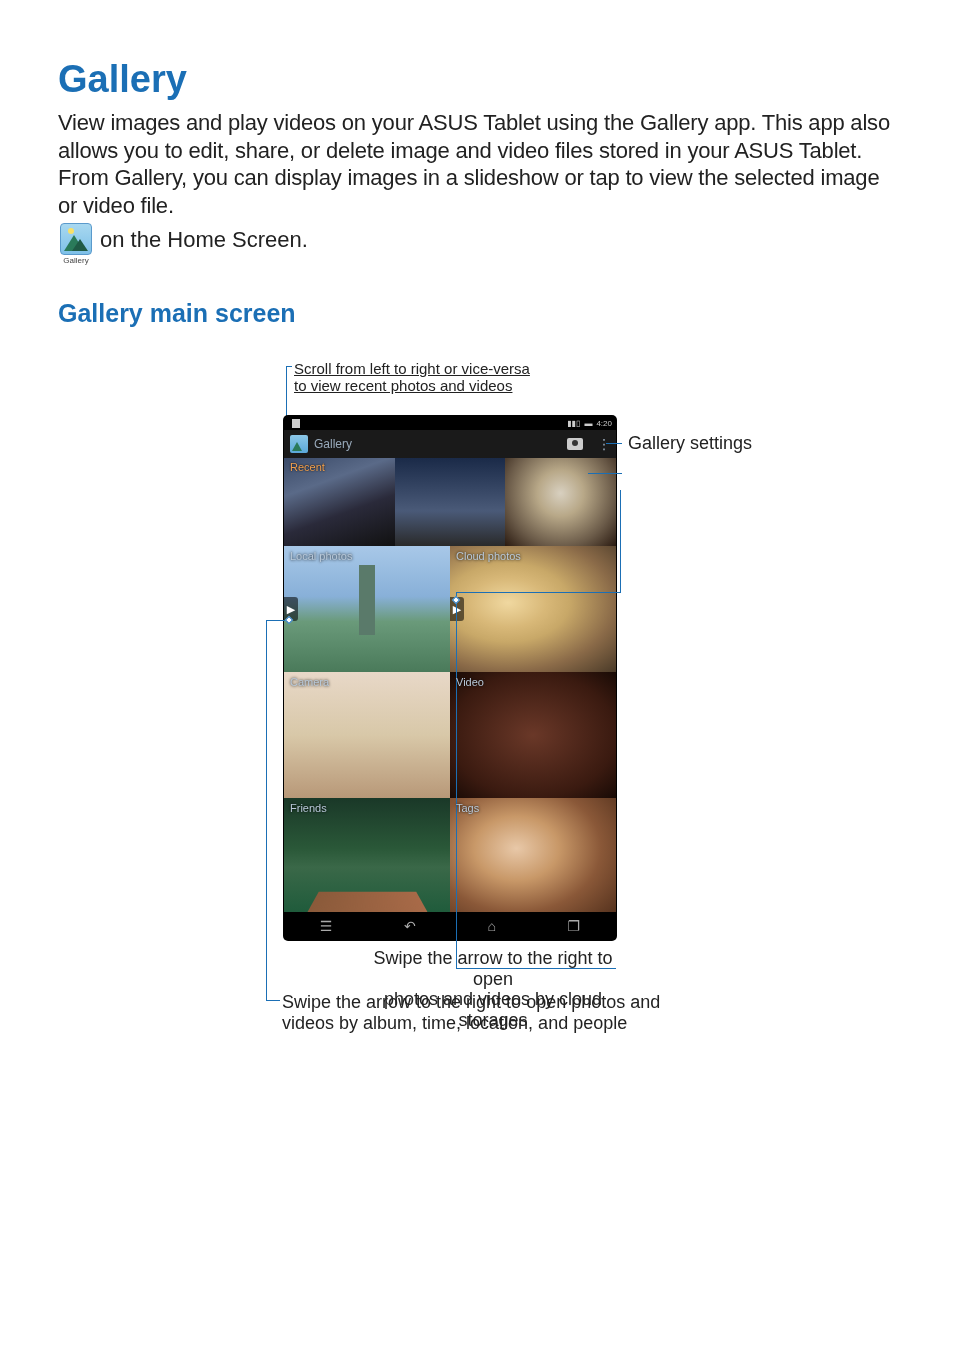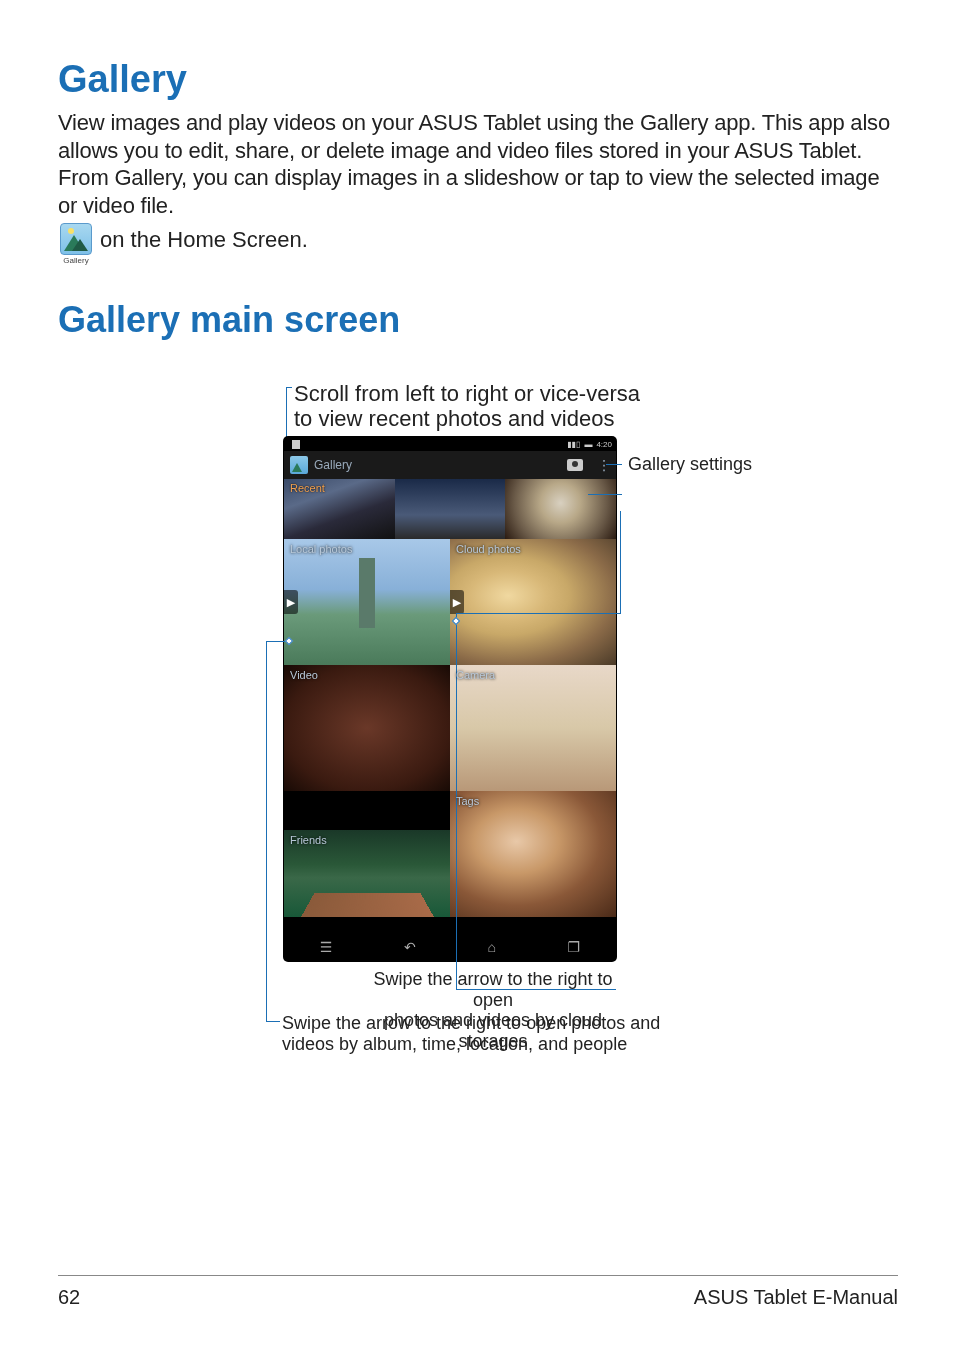--- a/index.html
+++ b/index.html
@@ -76,34 +76,35 @@
       background:#f8e06a;
       border-radius:50%;
     }
     .icon-caption {
       font-size: 8px;
       color:#444;
       margin-top:1px;
     }
     .h2 {
       color: #1b6fb5;
-      font-size: 36px;
+      font-size: 25px;
       font-weight: 700;
-      margin-bottom: 40px;
+      margin-bottom: 32px;
     }
     .diagram-area {
       position: relative;
       height: 680px;
     }
     .call-top {
       position:absolute;
       left: 236px;
       top: 0;
-      font-size: 22px;
+      font-size: 15px;
       line-height:1.15;
+      text-decoration:underline;
     }
     .device {
       position:absolute;
       left: 226px;
       top: 56px;
       width: 332px;
       height: 524px;
       background:#000;
       border-radius:4px;
       overflow:hidden;
@@ -138,21 +139,21 @@
     .appbar .mini-gallery-icon::before {
       content:""; position:absolute; left:2px; bottom:2px;
       border-left:5px solid transparent; border-right:5px solid transparent;
       border-bottom:9px solid #2a7a5a;
     }
     .appbar-title { color:#9ab; font-size:12px; flex:1; }
     .appbar .cam { width:16px; height:12px; background:#ccc; border-radius:2px; position:relative; }
     .appbar .cam::before { content:""; position:absolute; top:2px; left:5px; width:6px; height:6px; background:#333; border-radius:50%; }
     .appbar .dots { color:#9ab; font-size:14px; line-height:12px; margin-left:8px; letter-spacing:-1px; }
     .recent-strip {
-      height:60px;
+      height:88px;
       display:flex;
       position:relative;
     }
     .recent-strip .label {
       position:absolute; top:3px; left:6px;
       color:#f0a050; font-size:11px; z-index:2;
       text-shadow:0 0 2px #000;
     }
     .recent-strip > div { flex:1; }
     .thumb-grid {
@@ -222,21 +223,21 @@
     }
     
     .bg-statue-night { background: linear-gradient(160deg,#3a4a68 0%, #5a6a88 30%, #2a2a3a 60%, #111 100%); }
     .bg-city-night { background: linear-gradient(#1a2a48,#4a5a78 60%,#2a2a2a); }
     .bg-globe { background: radial-gradient(circle at 50% 40%, #d8d0c0 0%, #b8a888 30%, #6a5a48 70%, #2a1a10 100%); }
     .bg-statue-day { background: linear-gradient(#a8c8e8 0%, #88b0d8 40%, #6a9a7a 60%, #4a7a5a 100%); position:relative;text-align:center; }
     .bg-statue-day::after { content:""; position:absolute; left:45%; top:15%; width:16px; height:70px; background:#5a7a6a; }
     .bg-dog { background: radial-gradient(ellipse at 35% 45%, #f0d8a0 0%, #d8b878 25%, #c8a868 40%, #8a6a48 70%, #4a3a28 100%); padding-left: 20px; }
     .bg-beach-baby { background: linear-gradient(180deg, #e8d8c8 0%, #d8c8a8 50%, #b89878 100%); }
     .bg-video-kids { background: radial-gradient(ellipse at 50% 50%, #6a3828 0%, #3a1a10 70%, #180a05 100%); }
-    .bg-dock { background: linear-gradient(180deg, #1a3828 0%, #2a5838 40%, #3a6848 55%, #185838 100%); position:relative;margin-top:39px; }
+    .bg-dock { background: linear-gradient(180deg, #1a3828 0%, #2a5838 40%, #3a6848 55%, #185838 100%); position:relative; }
     .bg-dock::after { content:""; position:absolute; left:10%; bottom:0; width:80%; height:45%; background:linear-gradient(90deg,#8a5a3a,#a86a48); transform:perspective(100px) rotateX(40deg); transform-origin:bottom; }
     .bg-tags { background: radial-gradient(ellipse at 40% 40%, #e8c8a8 0%, #c89868 30%, #8a5838 60%, #4a2a18 100%); }
     
     .footer {
       position:absolute;
       bottom: 48px;
       left:58px;
       right:56px;
       border-top:1px solid #888;
       padding-top:10px;
@@ -297,25 +298,25 @@
       </div>
       <div class="thumb-grid">
         <div class="thumb local bg-statue-day">
           <span class="label">Local photos</span>
           <span class="arrow">▶</span>
         </div>
         <div class="thumb cloud bg-dog">
           <span class="label">Cloud photos</span>
           <span class="arrow">▶</span>
         </div>
+        <div class="thumb bg-beach-baby">
+          <span class="label">Camera</span>
+        </div>
         <div class="thumb bg-video-kids">
           <span class="label">Video</span>
-        </div>
-        <div class="thumb bg-beach-baby">
-          <span class="label">Camera</span>
         </div>
         <div class="thumb bg-dock">
           <span class="label">Friends</span>
         </div>
         <div class="thumb bg-tags">
           <span class="label">Tags</span>
         </div>
       </div>
       <div class="navbar">
         <span>☰</span>
@@ -346,17 +347,13 @@
     </div>
 
     <div class="call-line-h" style="left:208px; top:640px; width:14px;"></div>
     <div class="call-bottom" style="left:224px; top:632px; width:420px; text-align:left;">
       <span style="white-space:pre-line">Swipe the arrow to the right to open photos and
 videos by album, time, location, and people</span>
     </div>
 
   </div>
 
-  <div class="footer">
-    <span>62</span>
-    <span>ASUS Tablet E-Manual</span>
-  </div>
 </div>
 
 </body></html>

